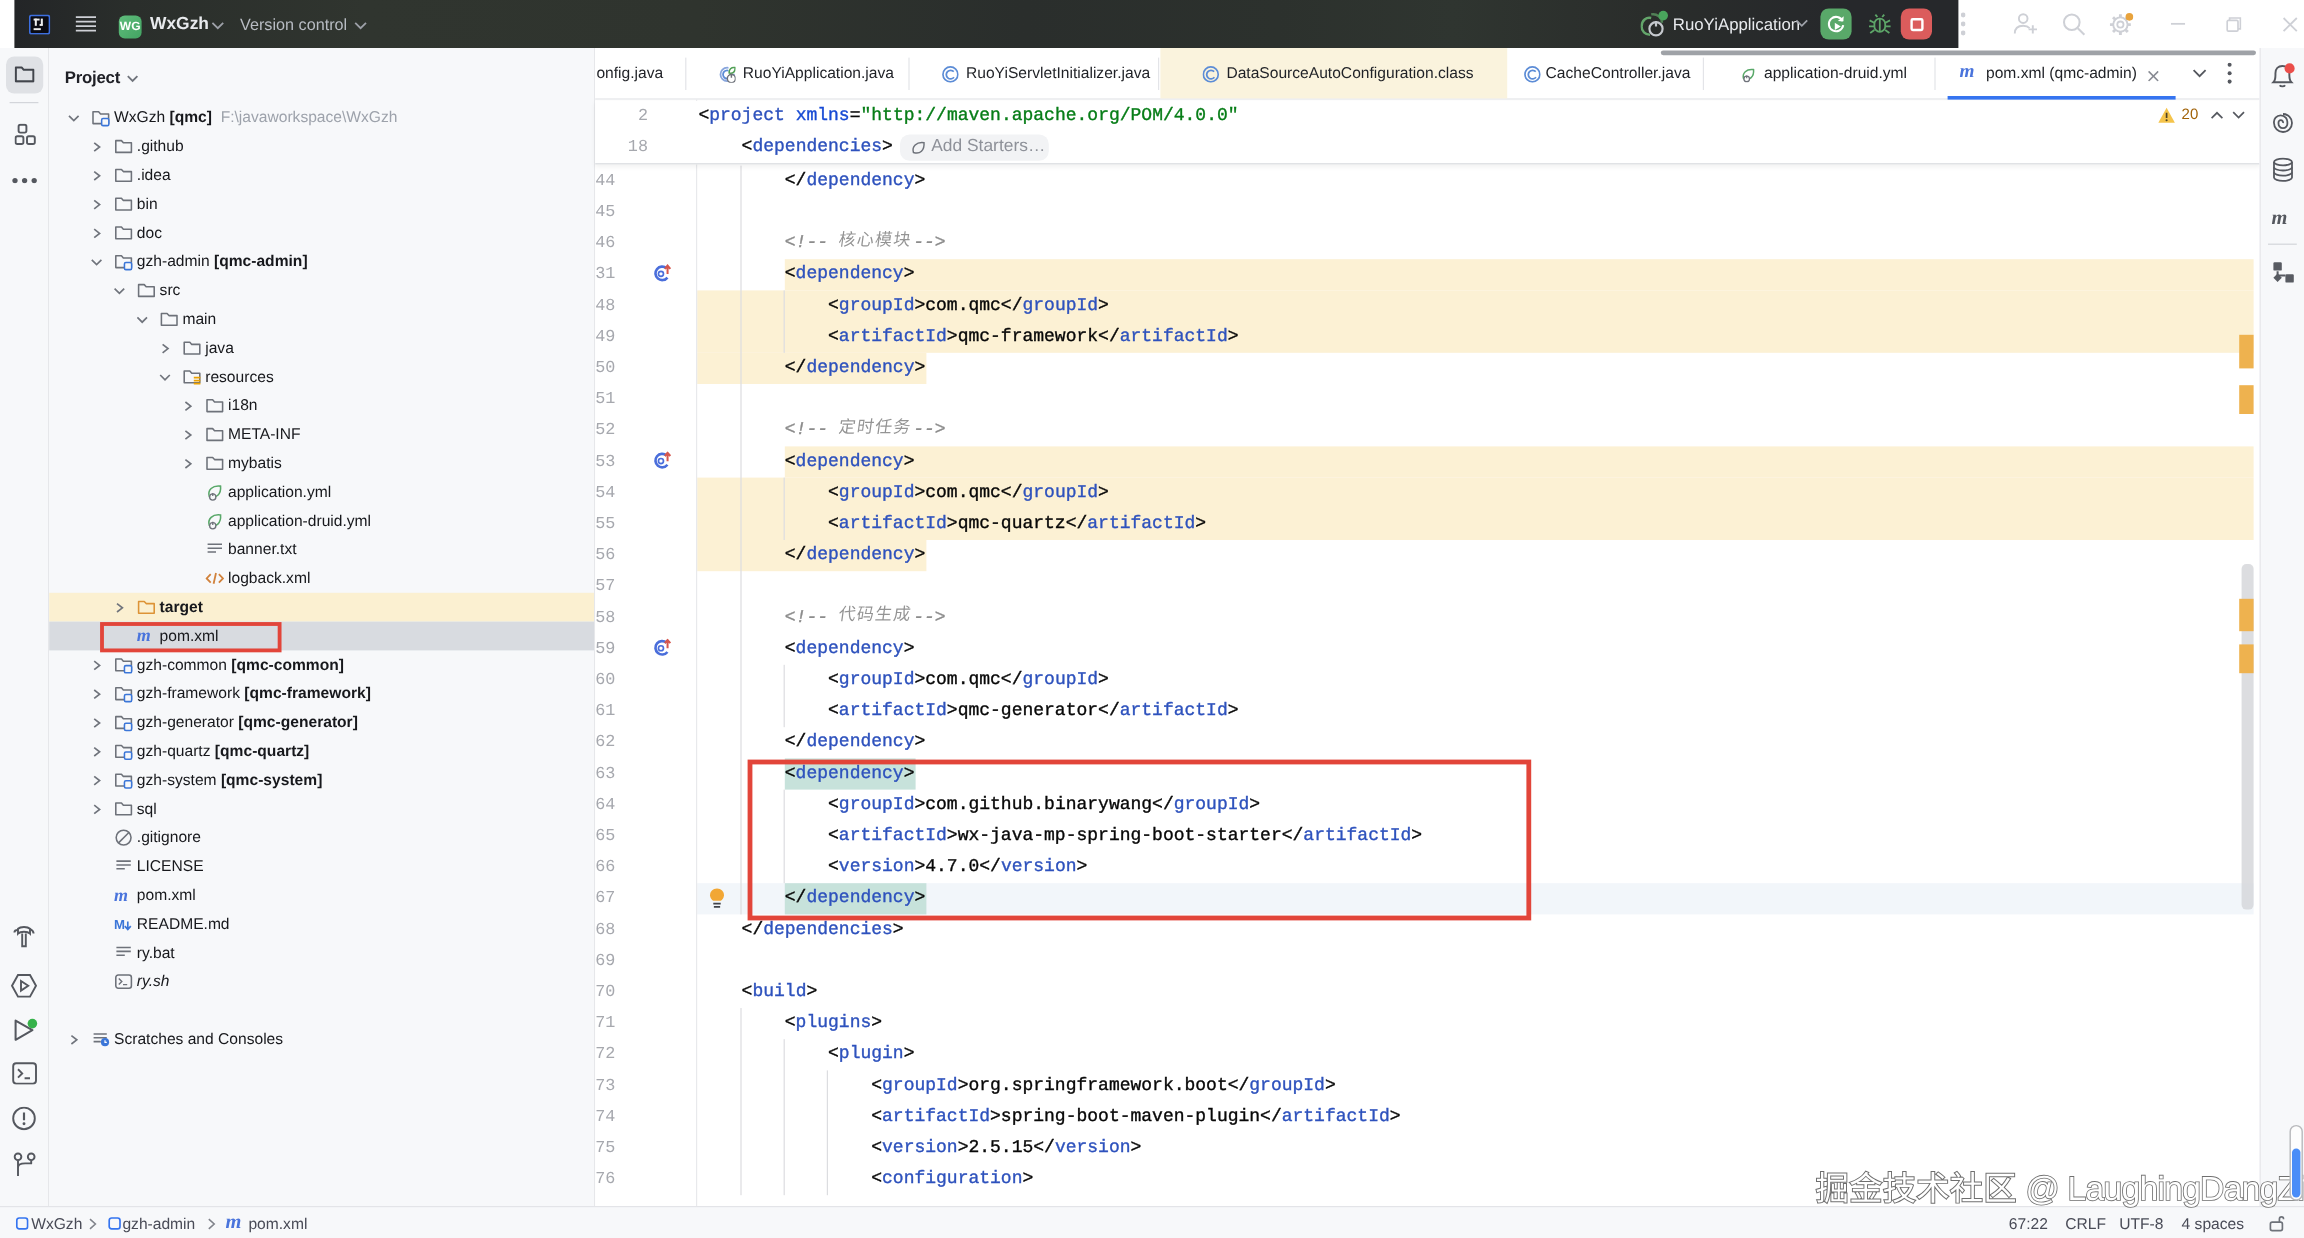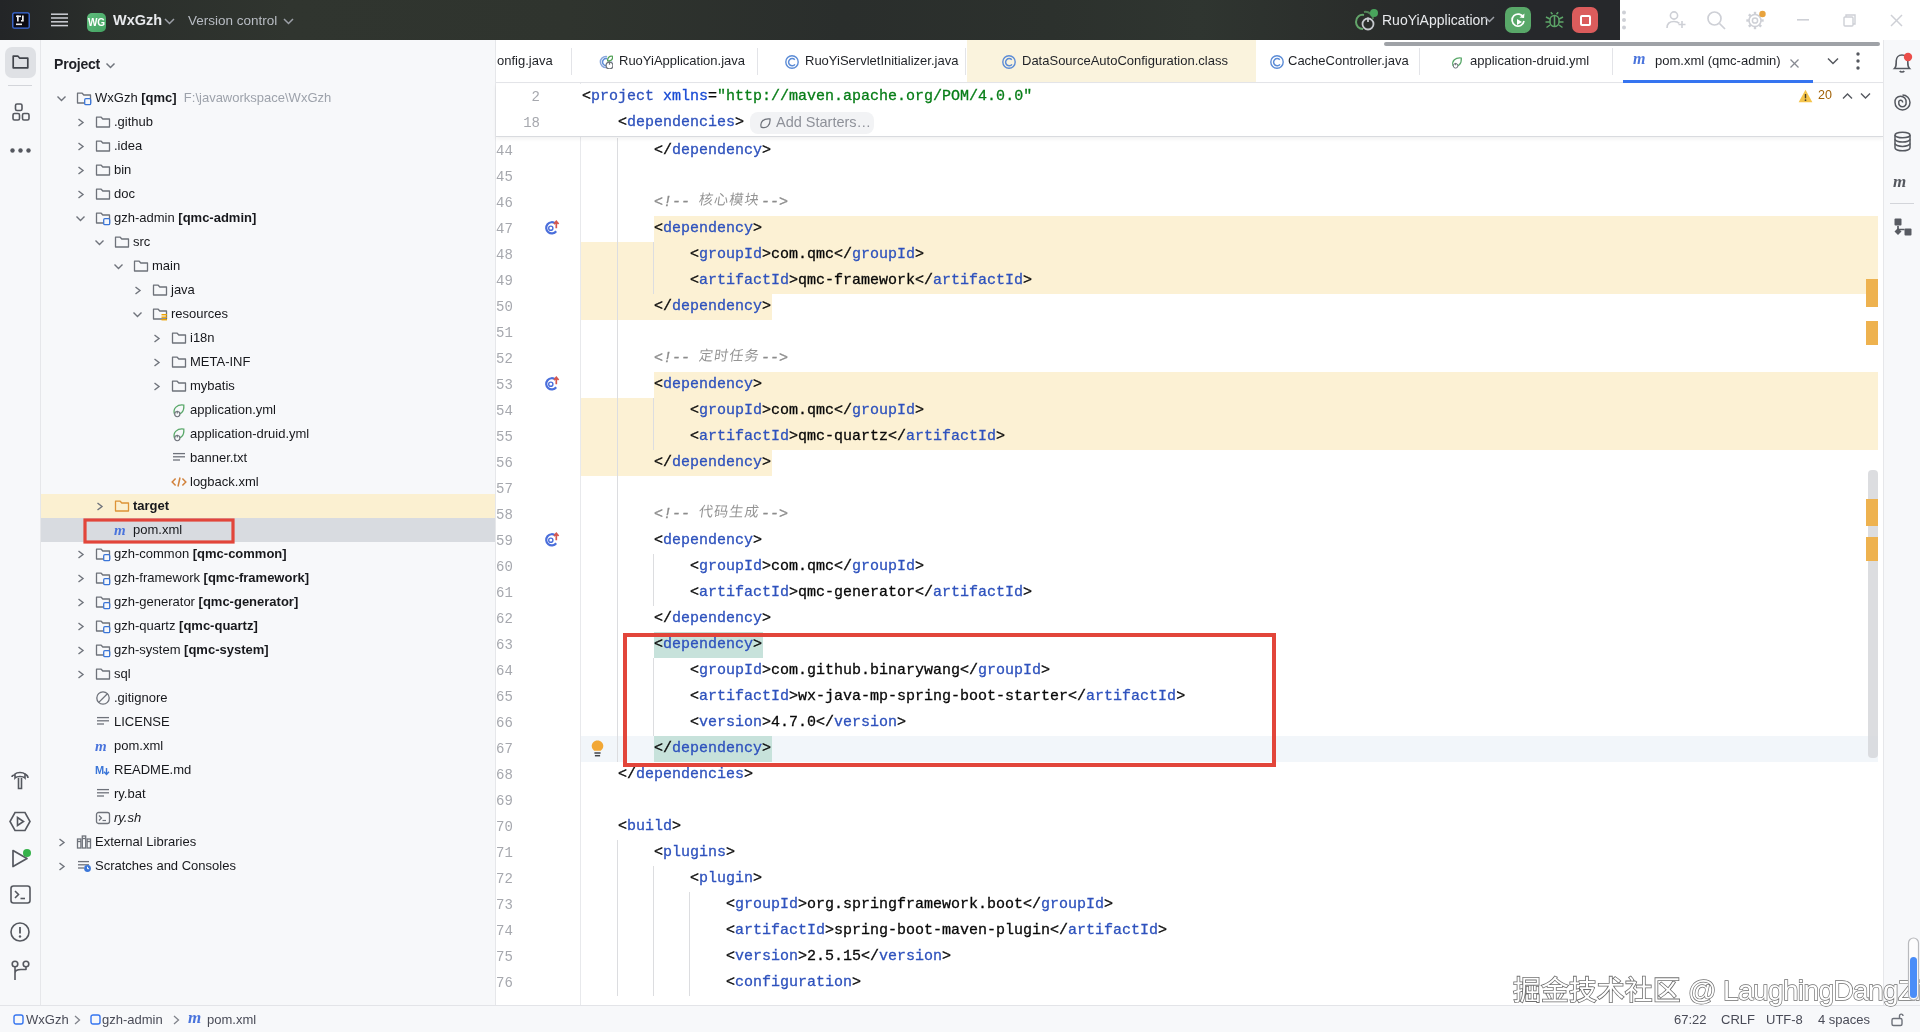--- a/index.html
+++ b/index.html
@@ -2,21 +2,21 @@
 <html><head>
 <meta charset="utf-8">
 <style>
 * { margin:0; padding:0; box-sizing:border-box; }
 html,body { width:1920px; height:1032px; overflow:hidden; }
 body { font-family:"Liberation Sans", sans-serif; position:relative; background:#fff; }
 #app { position:absolute; inset:0; }
 .abs { position:absolute; }
 
 
-#titlebar { position:absolute; left:0; top:0; width:1620px; height:40px;
+#titlebar { position:absolute; left:12px; top:0; width:1620px; height:40px;
   background:linear-gradient(90deg,#232527 0%,#2a2e2b 6%,#30352f 18%,#2f342e 35%,#2a2e2c 52%,#2c312d 65%,#2f3530 74%,#2a2d2b 84%,#26282b 94%,#26282b 100%);
   color:#dfe1e5; font-size:15px; }
 
 
 #leftstrip { position:absolute; left:0; top:40px; width:41px; height:965px; background:#f7f8fa; border-right:1px solid #e6e7ea; }
 
 
 #tree { position:absolute; left:41px; top:40px; width:455px; height:965px; background:#f7f8fa; border-right:1px solid #e6e7ea; font-size:13px; color:#17181c; }
 .trow { position:absolute; left:0; width:454px; height:24px; line-height:24px; white-space:nowrap; }
 .trow .lbl { position:absolute; top:0; }
@@ -540,38 +540,20 @@
         </svg>
         <span class="lbl" style="left:73px">ry.bat</span>
       </div>
     <div class="trow" style="top:766px;font-style:italic;">
         <svg class="ticon" style="left:54px" width="16" height="16" viewBox="0 0 16 16">
           <rect x="1.5" y="2.5" width="13" height="11" rx="2" stroke="#6e727a" fill="none" stroke-width="1.3"></rect>
           <path d="M4 5.5 L6.5 8 L4 10.5" stroke="#6e727a" stroke-width="1.2" fill="none"></path>
           <line x1="7.5" y1="10.5" x2="11" y2="10.5" stroke="#6e727a" stroke-width="1.2"></line>
         </svg>
         <span class="lbl" style="left:73px">ry.sh</span>
-      </div>
-    <div class="trow" style="top:790px;">
-        <span class="tchev" style="left:16px;top:8px">
-          <svg width="9" height="9" viewBox="0 0 9 9">
-            <path d="M2.5 1 L7 4.5 L2.5 8" stroke="#70747c" stroke-width="1.4" fill="none"></path>
-          </svg>
-        </span>
-        <svg class="ticon" style="left:35px" width="16" height="16" viewBox="0 0 16 16">
-          <g stroke="#6e727a" stroke-width="1.3" fill="none">
-            <rect x="1.5" y="5" width="3.4" height="9"></rect>
-            <rect x="6.3" y="2" width="3.4" height="12"></rect>
-            <rect x="11.1" y="5" width="3.4" height="9"></rect>
-            <line x1="1.5" y1="7.5" x2="4.9" y2="7.5"></line>
-            <line x1="6.3" y1="4.5" x2="9.7" y2="4.5"></line>
-            <line x1="11.1" y1="7.5" x2="14.5" y2="7.5"></line>
-          </g>
-        </svg>
-        <span class="lbl" style="left:54px">External Libraries</span>
       </div>
     <div class="trow" style="top:814px;">
         <span class="tchev" style="left:16px;top:8px">
           <svg width="9" height="9" viewBox="0 0 9 9">
             <path d="M2.5 1 L7 4.5 L2.5 8" stroke="#70747c" stroke-width="1.4" fill="none"></path>
           </svg>
         </span>
         <svg class="ticon" style="left:35px" width="16" height="16" viewBox="0 0 16 16">
           <g stroke="#6e727a" stroke-width="1.3">
             <line x1="2" y1="3.6" x2="13" y2="3.6"></line>
@@ -658,21 +640,21 @@
       <div class="codeline" style="top:826px">&nbsp;&nbsp;&nbsp;&nbsp;&nbsp;&nbsp;&nbsp;&nbsp;&nbsp;&nbsp;&nbsp;&nbsp;&lt;<span class="t">plugin</span>&gt;</div>
       <div class="codeline" style="top:852px">&nbsp;&nbsp;&nbsp;&nbsp;&nbsp;&nbsp;&nbsp;&nbsp;&nbsp;&nbsp;&nbsp;&nbsp;&nbsp;&nbsp;&nbsp;&nbsp;&lt;<span class="t">groupId</span>&gt;org.springframework.boot&lt;/<span class="t">groupId</span>&gt;</div>
       <div class="codeline" style="top:878px">&nbsp;&nbsp;&nbsp;&nbsp;&nbsp;&nbsp;&nbsp;&nbsp;&nbsp;&nbsp;&nbsp;&nbsp;&nbsp;&nbsp;&nbsp;&nbsp;&lt;<span class="t">artifactId</span>&gt;spring-boot-maven-plugin&lt;/<span class="t">artifactId</span>&gt;</div>
       <div class="codeline" style="top:904px">&nbsp;&nbsp;&nbsp;&nbsp;&nbsp;&nbsp;&nbsp;&nbsp;&nbsp;&nbsp;&nbsp;&nbsp;&nbsp;&nbsp;&nbsp;&nbsp;&lt;<span class="t">version</span>&gt;2.5.15&lt;/<span class="t">version</span>&gt;</div>
       <div class="codeline" style="top:930px">&nbsp;&nbsp;&nbsp;&nbsp;&nbsp;&nbsp;&nbsp;&nbsp;&nbsp;&nbsp;&nbsp;&nbsp;&nbsp;&nbsp;&nbsp;&nbsp;&lt;<span class="t">configuration</span>&gt;</div>
     </div>
     <div id="gutter">
       <div class="gl">44</div>
       <div class="gl">45</div>
       <div class="gl">46</div>
-      <div class="gl">47</div>
+      <div class="gl">31</div>
       <div class="gl">48</div>
       <div class="gl">49</div>
       <div class="gl">50</div>
       <div class="gl">51</div>
       <div class="gl">52</div>
       <div class="gl">53</div>
       <div class="gl">54</div>
       <div class="gl">55</div>
       <div class="gl">56</div>
       <div class="gl">57</div>

